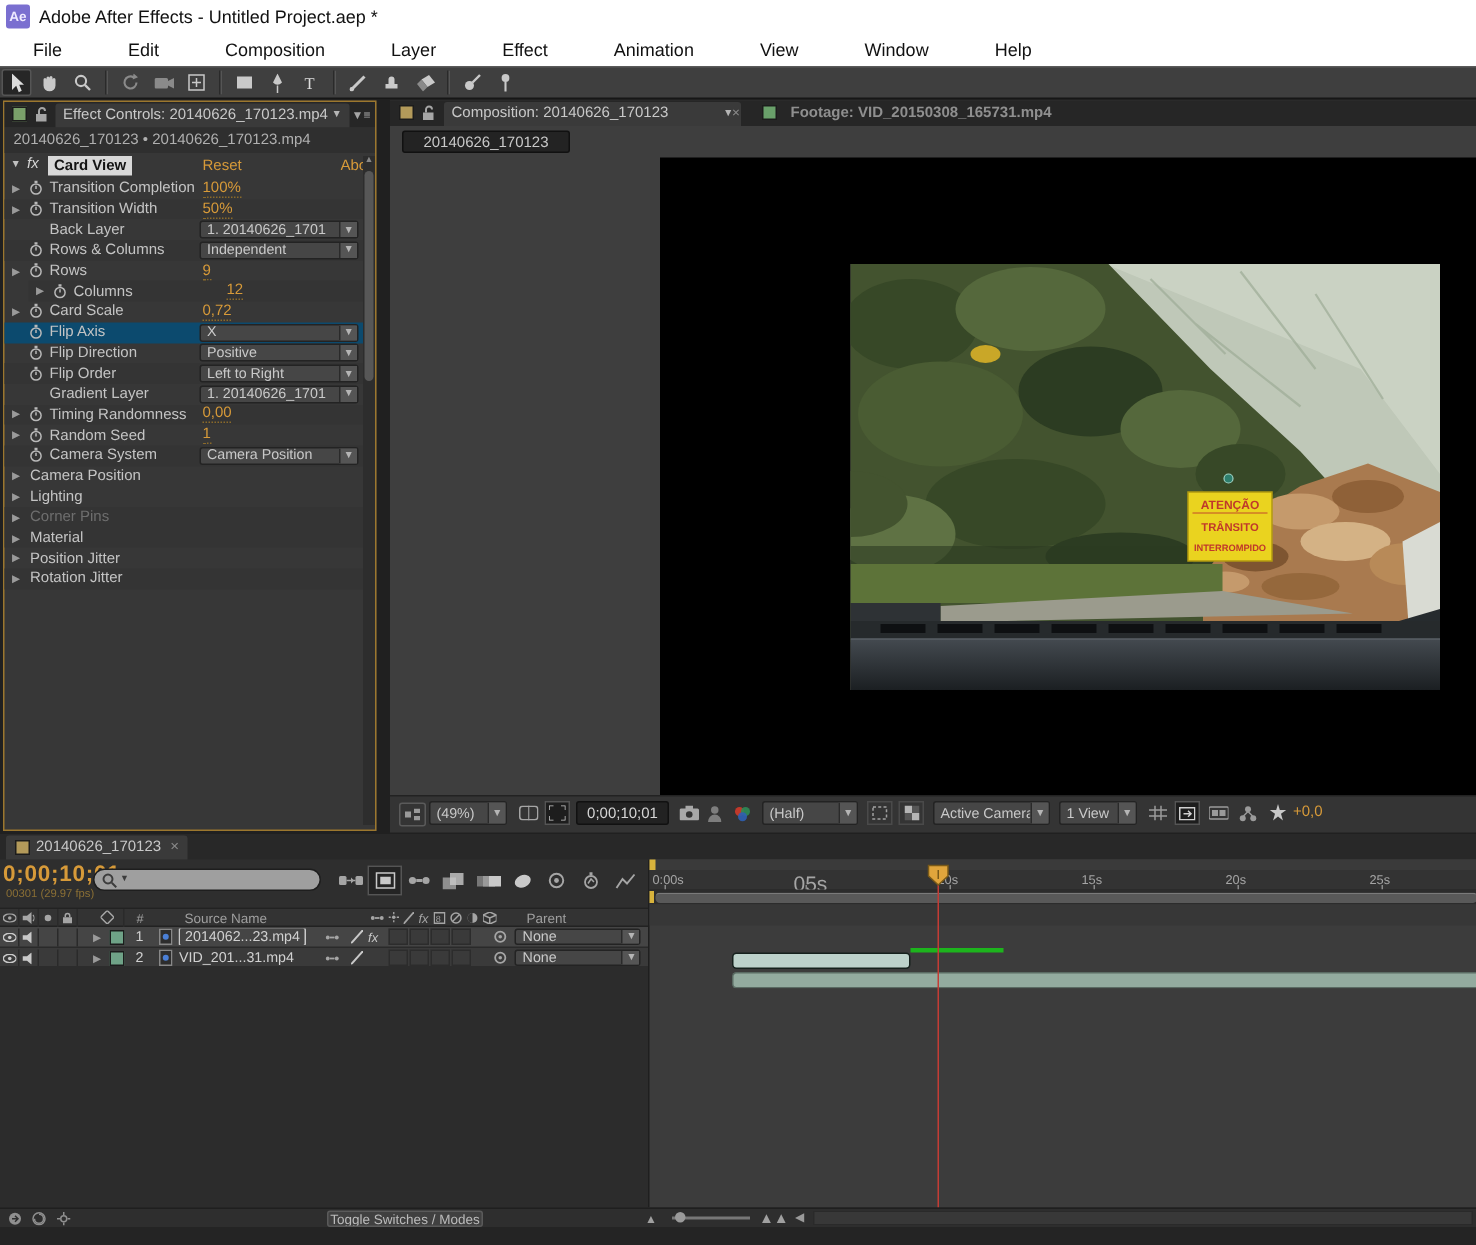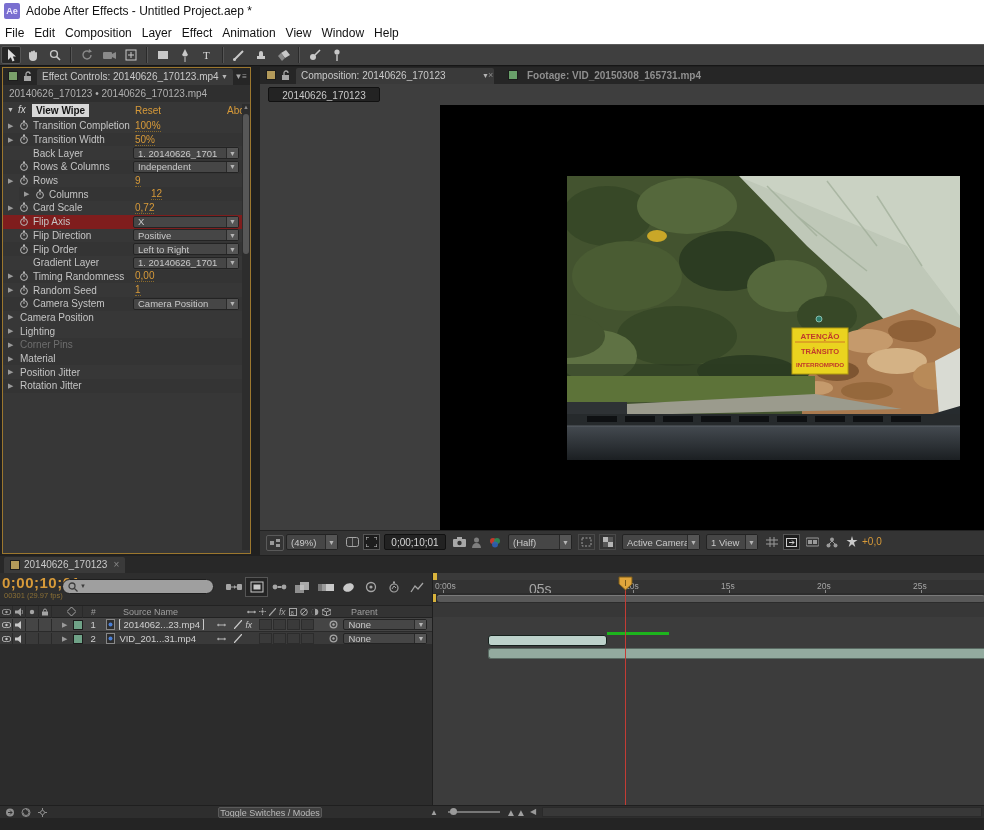--- a/index.html
+++ b/index.html
@@ -5,21 +5,21 @@
   html,body{margin:0;padding:0;background:#181818;}
   #app{position:relative;width:984px;height:830px;overflow:hidden;background:#202020;
        font-family:"Liberation Sans","DejaVu Sans",sans-serif;-webkit-font-smoothing:antialiased;}
   .abs{position:absolute;}
   .txt{white-space:nowrap;overflow:hidden;}
   
   .titlebar{left:0;top:0;width:984px;height:22px;background:#ffffff;color:#111;font-size:12px;line-height:22px;}
   .aelogo{left:4px;top:3px;width:16px;height:16px;background:#7a6fd0;border-radius:2px;color:#efeaff;
           font-size:9px;font-weight:bold;text-align:center;line-height:16px;}
   .menubar{left:0;top:22px;width:984px;height:22px;background:#ffffff;display:flex;align-items:center;}
-  .menu-item{padding:0 5px;font-size:12px;color:#111;line-height:22px;cursor:default;}
+  .menu-item{padding:0 22px;font-size:12px;color:#111;line-height:22px;cursor:default;}
   
   .toolbar{left:0;top:44px;width:984px;height:22px;background:#3f3f3f;border-top:1px solid #5a5a5a;
            border-bottom:1px solid #161616;display:flex;align-items:center;box-sizing:border-box;}
   .tool{width:20px;height:18px;margin:0 1px;display:flex;align-items:center;justify-content:center;border-radius:2px;}
   .tool.pressed{background:#262626;border:1px solid #555;box-sizing:border-box;}
   .tool svg{display:block;}
   .tsep{width:1px;height:16px;background:#2a2a2a;margin:0 4px;border-right:1px solid #555;}
   
   .tabbar{background:#262626;}
   .tab{background:#3a3a3a;color:#c9c9c9;font-size:10px;line-height:16px;padding:0 5px;border-radius:2px 2px 0 0;}
@@ -168,21 +168,21 @@
         <span class="txt" style="flex:1;">Effect Controls: 20140626_170123.mp4</span>
         <span style="font-size:7px;color:#b5b5b5;">▼</span>
       </div>
       <div class="abs" style="right:3px;top:4px;font-size:8px;color:#a5a5a5;">▼≡</div>
     </div>
     <div class="abs txt" style="left:0;top:17px;width:247px;height:17px;background:#2f2f2f;color:#b0b0b0;font-size:10px;line-height:17px;padding-left:6px;box-sizing:border-box;">20140626_170123 • 20140626_170123.mp4</div>
 
     <div class="abs" style="left:0;top:36px;width:247px;height:14px;">
       <span class="abs" style="left:4px;top:2px;font-size:7px;color:#c0c0c0;">▼</span>
       <span class="abs" style="left:15px;top:0;font-size:10px;font-style:italic;color:#d5d5d5;">fx</span>
-      <span class="abs txt" style="left:29px;top:0;background:#d8d8d8;color:#141414;font-size:10px;font-weight:bold;padding:0 4px;line-height:13px;">View Wipe</span>
+      <span class="abs txt" style="left:29px;top:0;background:#d8d8d8;color:#141414;font-size:10px;font-weight:bold;padding:0 4px;line-height:13px;">Card View</span>
       <span class="abs oval" style="left:132px;top:1px;font-size:10px;">Reset</span>
       <span class="abs oval txt" style="left:224px;top:1px;width:16px;font-size:10px;">Abo</span>
     </div>
     <div class="abs" id="ec-rows" style="left:0;top:51px;width:240px;">
         <div class="ecrow" style="">
           <span class="exp">▶</span>
           <svg class="sw" width="10" height="11">
             <circle cx="5" cy="6" r="3.4" fill="none" stroke="#b9b9b9"></circle>
             <rect x="4" y="0.5" width="2" height="1.6" fill="#b9b9b9"></rect>
             <line x1="5" y1="6" x2="5" y2="3.8" stroke="#b9b9b9"></line>
@@ -245,21 +245,21 @@
         <div class="ecrow" style="">
           <span class="exp">▶</span>
           <svg class="sw" width="10" height="11">
             <circle cx="5" cy="6" r="3.4" fill="none" stroke="#b9b9b9"></circle>
             <rect x="4" y="0.5" width="2" height="1.6" fill="#b9b9b9"></rect>
             <line x1="5" y1="6" x2="5" y2="3.8" stroke="#b9b9b9"></line>
           </svg>
           <span class="lbl">Card Scale</span>
           <span class="val oval" style="border-bottom:1px dotted #8a6a2a;">0,72</span>
         </div>
-        <div class="ecrow" style="background:#7f1d1d;">
+        <div class="ecrow" style="background:#0c4a6e;">
           <span class="exp"></span>
           <svg class="sw" width="10" height="11">
             <circle cx="5" cy="6" r="3.4" fill="none" stroke="#b9b9b9"></circle>
             <rect x="4" y="0.5" width="2" height="1.6" fill="#b9b9b9"></rect>
             <line x1="5" y1="6" x2="5" y2="3.8" stroke="#b9b9b9"></line>
           </svg>
           <span class="lbl">Flip Axis</span>
           <div class="dd ddown">
             <span class="dlab">X</span>
             <span class="darr">▼</span>

